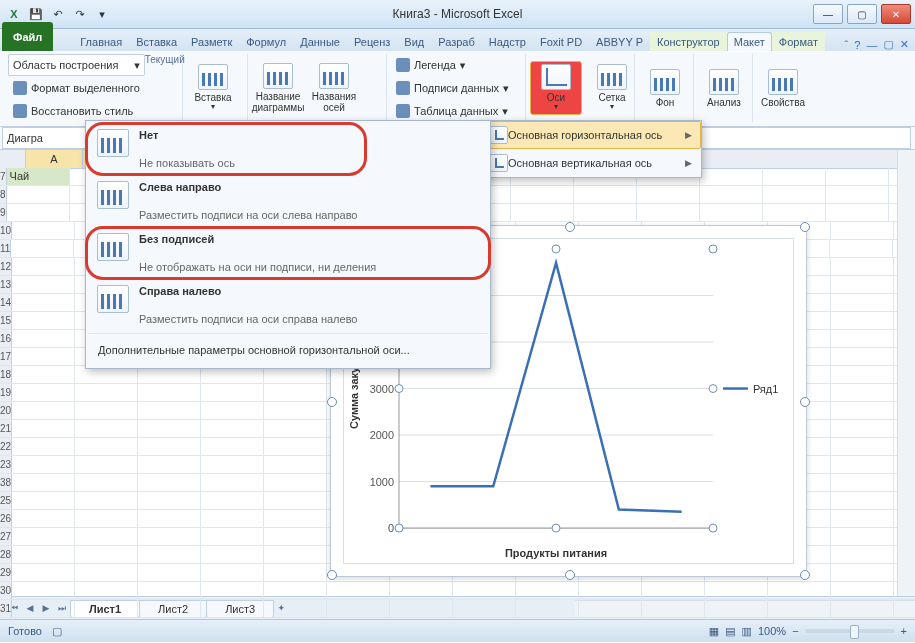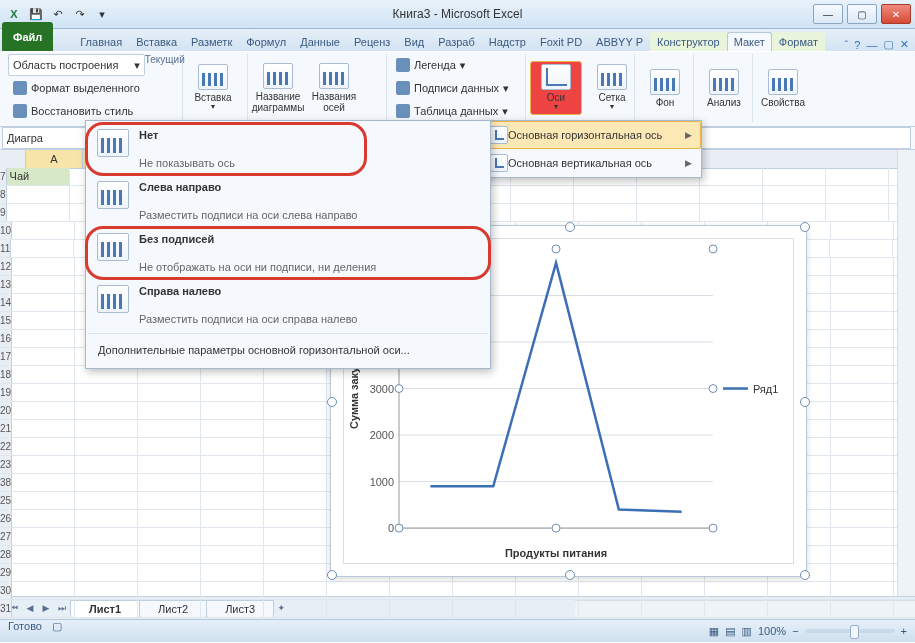--- a/index.html
+++ b/index.html
@@ -47,21 +47,21 @@
 .row .rowhdr{line-height:17px;border-bottom:none}
 .row .cell{flex:0 0 56px;border-right:1px solid #dfe6ee;padding:0 3px;font-size:11px;line-height:17px;overflow:hidden}
 .cell.sel{background:#d6e8c8}
 .chart-obj{position:absolute;left:330px;top:75px;width:475px;height:350px;background:#fff;border:1px solid #bcc8d6;box-shadow:0 2px 6px rgba(0,0,0,.15)}
 .chart-inner{position:absolute;left:12px;top:12px;right:12px;bottom:12px;border:1px solid #d8dee6}
 .chart-handle{width:8px;height:8px;background:#fff;border:1px solid #6b8fb5;border-radius:50%;position:absolute}
 .sheet-tabs{height:22px;background:#e6eef6;border-top:1px solid #c0d0e0;display:flex;align-items:center;padding-left:6px}
 .sh-nav{width:16px;height:16px;display:flex;align-items:center;justify-content:center;color:#5a7090;font-size:9px}
 .sh-tab{padding:2px 18px;background:#f5f9fd;border:1px solid #c0d0e0;border-bottom:none;margin-right:-1px;font-size:11px;border-radius:0 0 3px 3px}
 .sh-tab.active{background:#fff;font-weight:bold}
-.statusbar{height:22px;background:linear-gradient(#e6eff8,#cfe0f0);border-top:1px solid #b5c9dd;display:flex;padding:0 8px;font-size:11px;color:#3b5a82}
+.statusbar{height:22px;background:linear-gradient(#e6eff8,#cfe0f0);border-top:1px solid #b5c9dd;display:flex;align-items:center;padding:0 8px;font-size:11px;color:#3b5a82}
 .zoom{margin-left:auto;display:flex;align-items:center;gap:6px}
 .zoom-bar{width:90px;height:4px;background:#cad9e8;position:relative;border-radius:2px}
 .zoom-bar::after{content:"";position:absolute;left:45px;top:-4px;width:7px;height:12px;background:#f0f5fa;border:1px solid #9ab0c8;border-radius:2px}
 
 .dd{position:absolute;background:#f5f9fd;border:1px solid #a8b8cc;box-shadow:2px 3px 8px rgba(0,0,0,.25);z-index:100}
 .dd-axes{left:480px;top:120px;width:220px}
 .dd-item{display:flex;align-items:center;padding:4px 8px;font-size:11px;border:1px solid transparent}
 .dd-item.hl{background:#fce8b5;border:1px solid #e8b44c;border-radius:2px}
 .dd-item .ic{width:16px;height:16px}
 .dd-item .arr{margin-left:auto;font-size:9px;color:#666}

